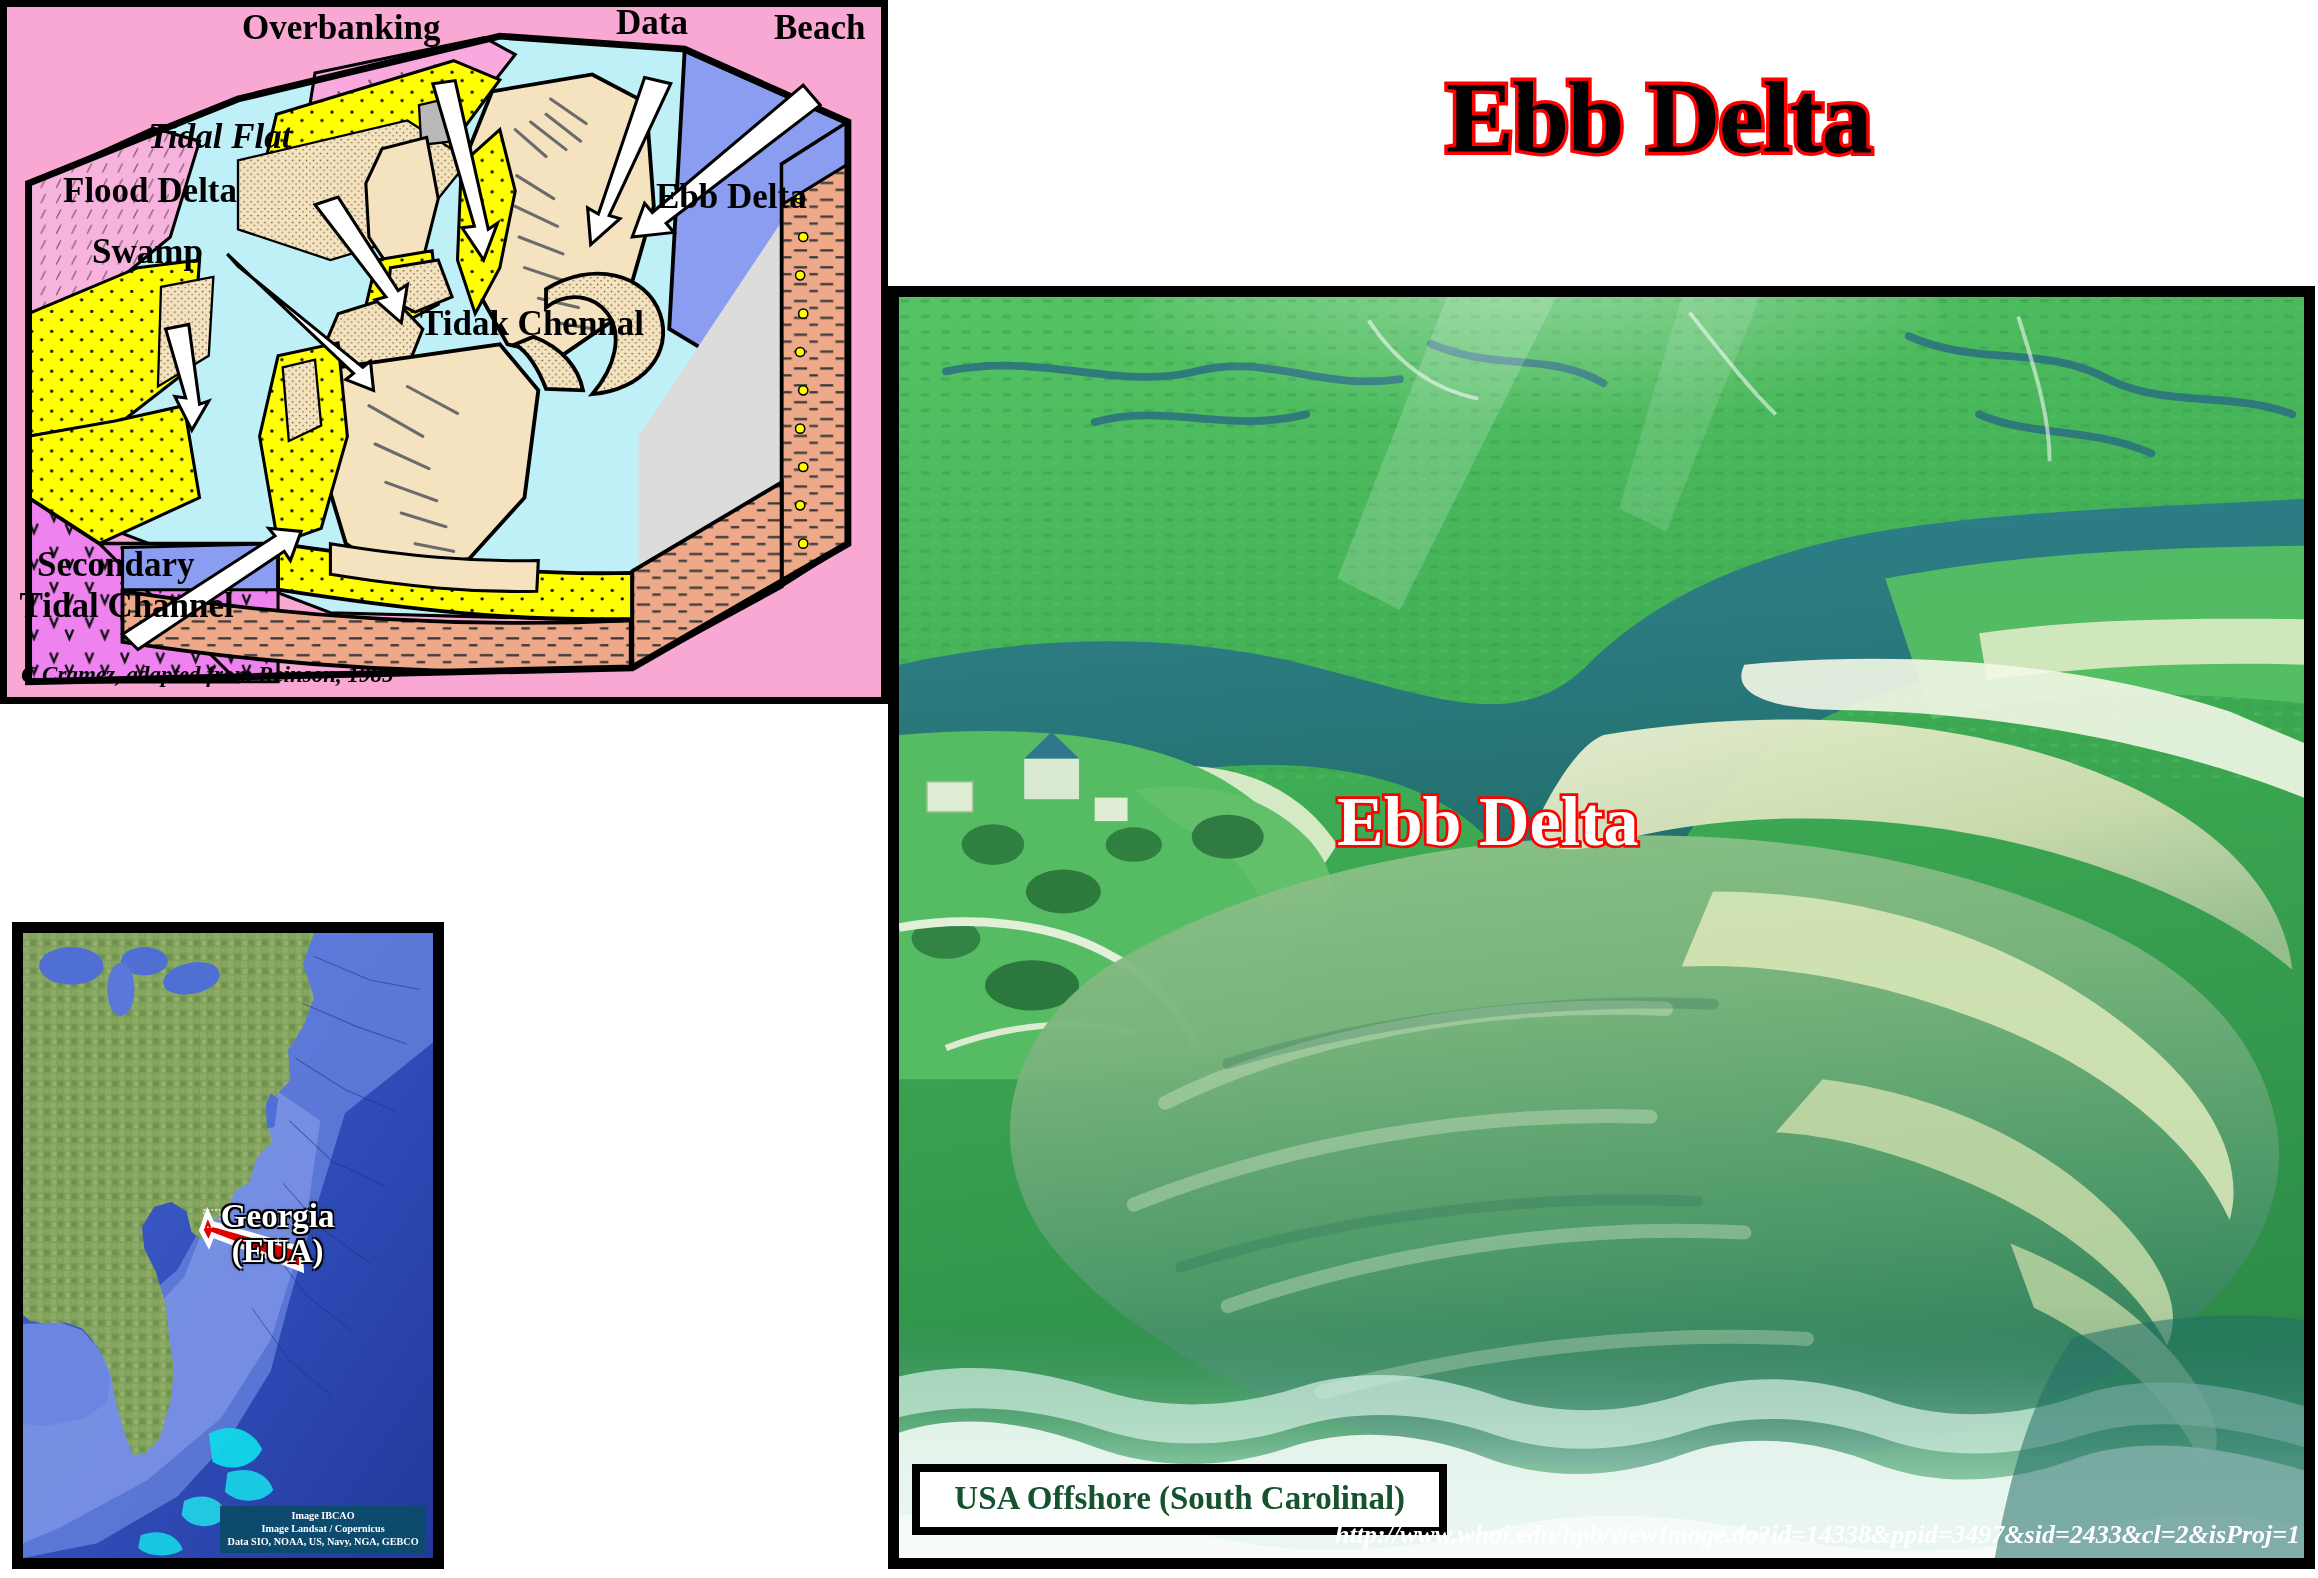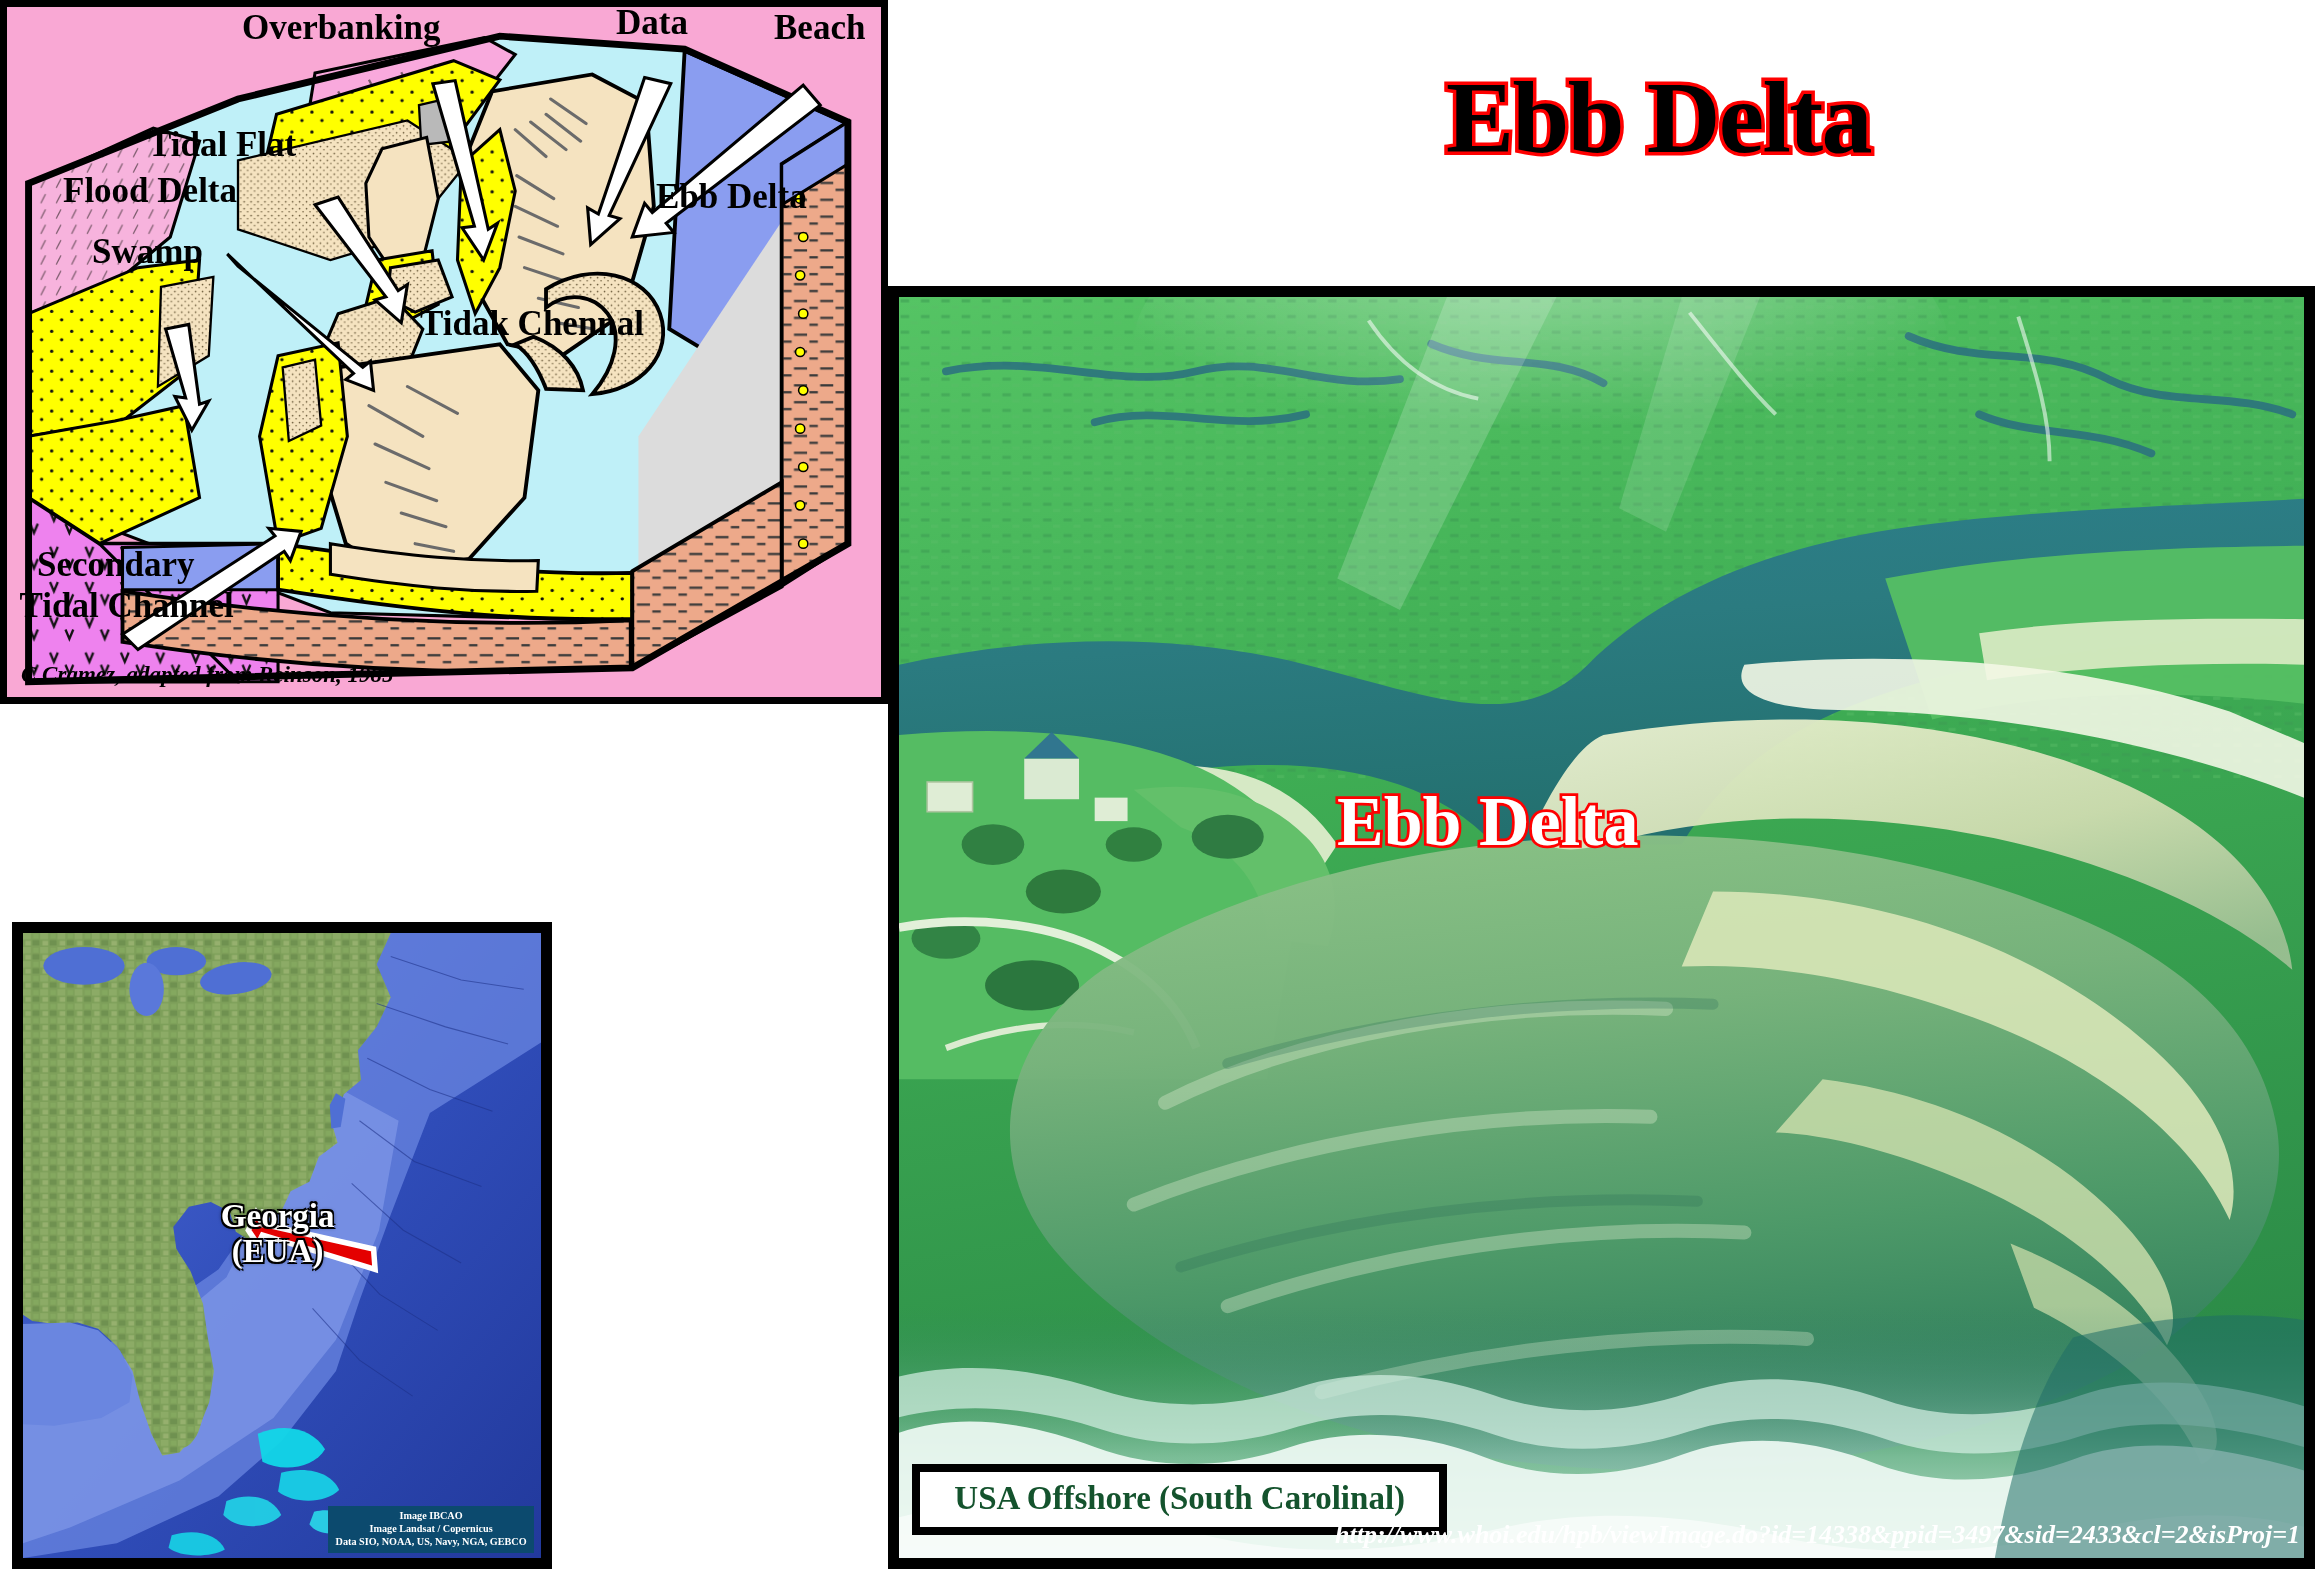--- a/index.html
+++ b/index.html
@@ -29,21 +29,21 @@
     font-weight:bold; color:#000000; white-space:nowrap; line-height:1.0;
   }
   #dg-credit{
     position:absolute; left:14px; bottom:9.4px;
     font-family:"Liberation Serif",serif; font-style:italic; font-weight:bold;
     font-size:23px; color:#000000; white-space:nowrap;
   }
 
   
   #location-map-panel{
-    position:absolute; left:11.7px; top:922px; width:540px; height:647px;
+    position:absolute; left:11.7px; top:922px; width:432px; height:647px;
     border:11px solid #000000; box-sizing:border-box; background:#0a1f6b;
     overflow:hidden;
   }
   #map-svg{position:absolute;left:0;top:0;width:100%;height:100%;}
   #map-region-label{
     position:absolute; left:157px; top:266px; width:196px; text-align:center;
     font-family:"Liberation Serif",serif; font-weight:bold; font-size:33px;
     color:#ffffff; line-height:1.05;
     text-shadow:-1.6px -1.6px 0 #000,1.6px -1.6px 0 #000,-1.6px 1.6px 0 #000,1.6px 1.6px 0 #000,
                 0 0 4.7px rgba(0,0,0,.9);
@@ -218,21 +218,21 @@
     <polygon points="286,322 300,338 462,470 472,462 476,500 440,486 450,478" fill="#ffffff" stroke="#000" stroke-width="4"></polygon>
 
     <polygon points="206,420 236,414 250,518 262,514 240,552 218,508 232,510" fill="#ffffff" stroke="#000" stroke-width="4"></polygon>
 
     <polygon points="170,838 150,818 348,690 340,680 382,684 368,722 360,710" fill="#ffffff" stroke="#000" stroke-width="4"></polygon>
   </svg>
 
   <div class="dg-label" style="left:235px; top:3.1px; font-size:35px;">Overbanking</div>
   <div class="dg-label" style="left:609px; top:-1.6px; font-size:35px;">Data</div>
   <div class="dg-label" style="left:767px; top:3.1px; font-size:35px;">Beach</div>
-  <div class="dg-label" style="left:141px; top:120px; font-size:35px;">Tidal Flat</div>
+  <div class="dg-label" style="left:141px; top:112px; font-size:35px;font-style:italic;">Tidal Flat</div>
   <div class="dg-label" style="left:56px; top:166px; font-size:35px;">Flood Delta</div>
   <div class="dg-label" style="left:85px; top:227px; font-size:35px;">Swamp</div>
   <div class="dg-label" style="left:649px; top:172px; font-size:35px;">Ebb Delta</div>
   <div class="dg-label" style="left:413px; top:299px; font-size:35px;">Tidak Chennal</div>
   <div class="dg-label" style="left:30px; top:540px; font-size:35px;">Secondary</div>
   <div class="dg-label" style="left:12.5px; top:581px; font-size:35px;">Tidal Channel</div>
 
   <div id="dg-credit">C.Cramez, adapted from Reinson, 1985</div>
 </div>
 

